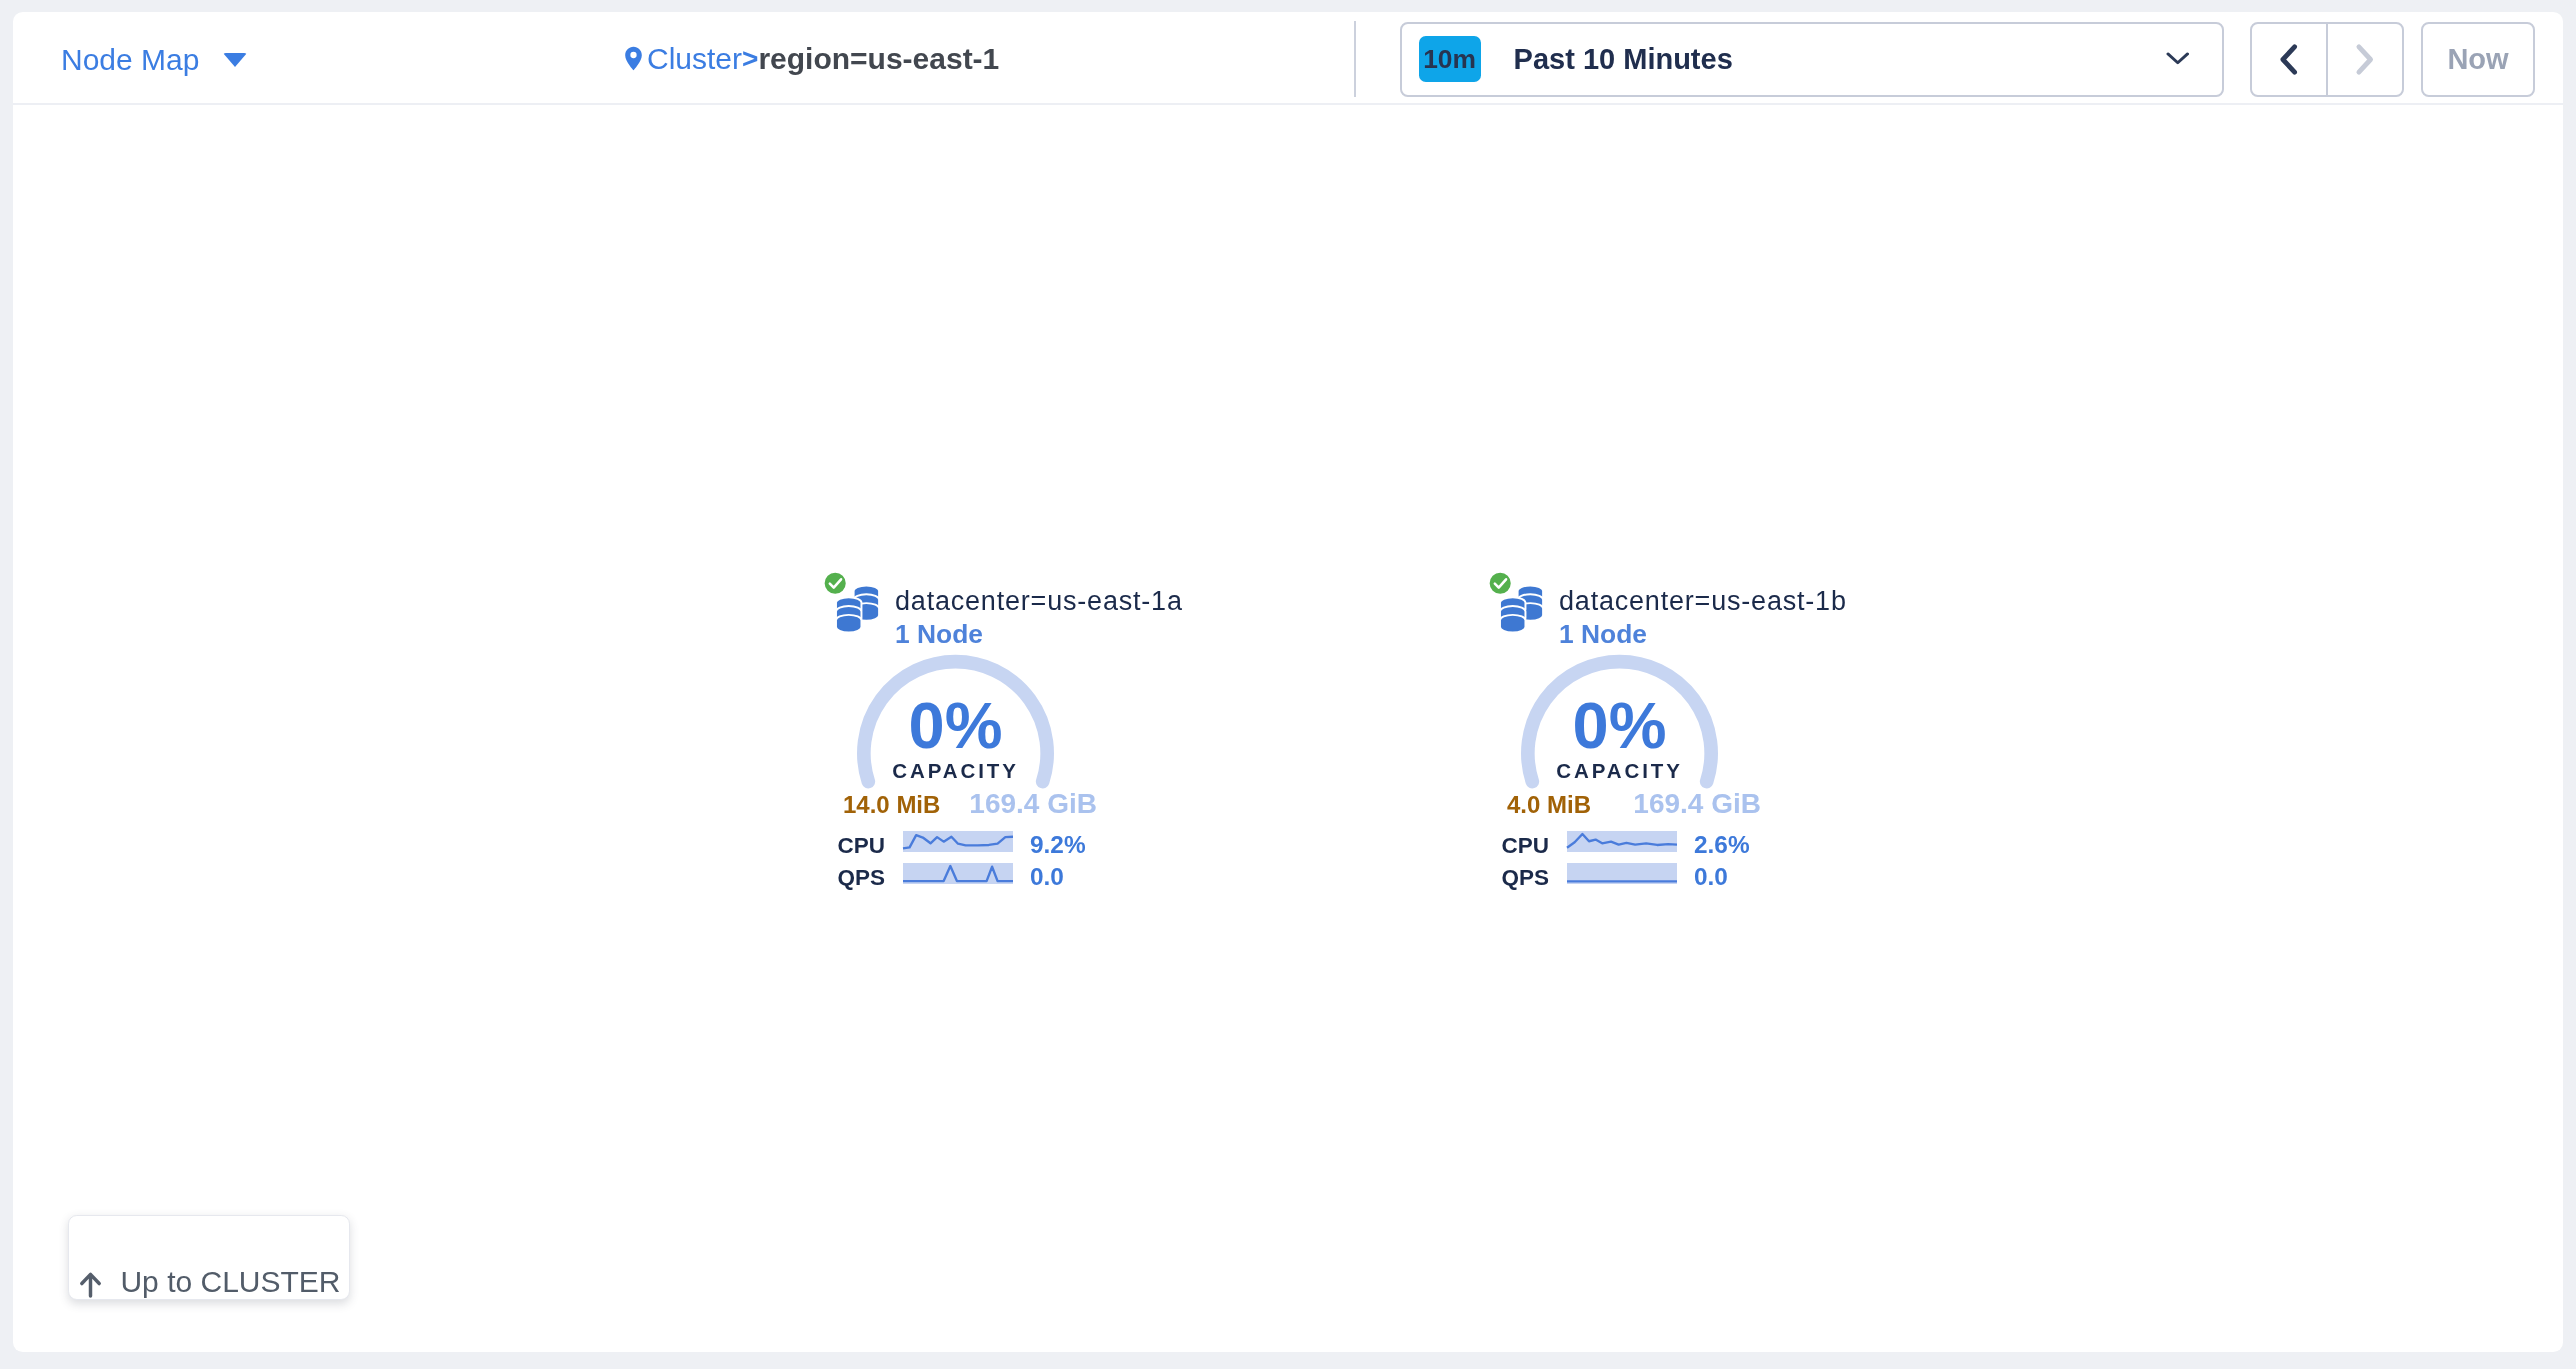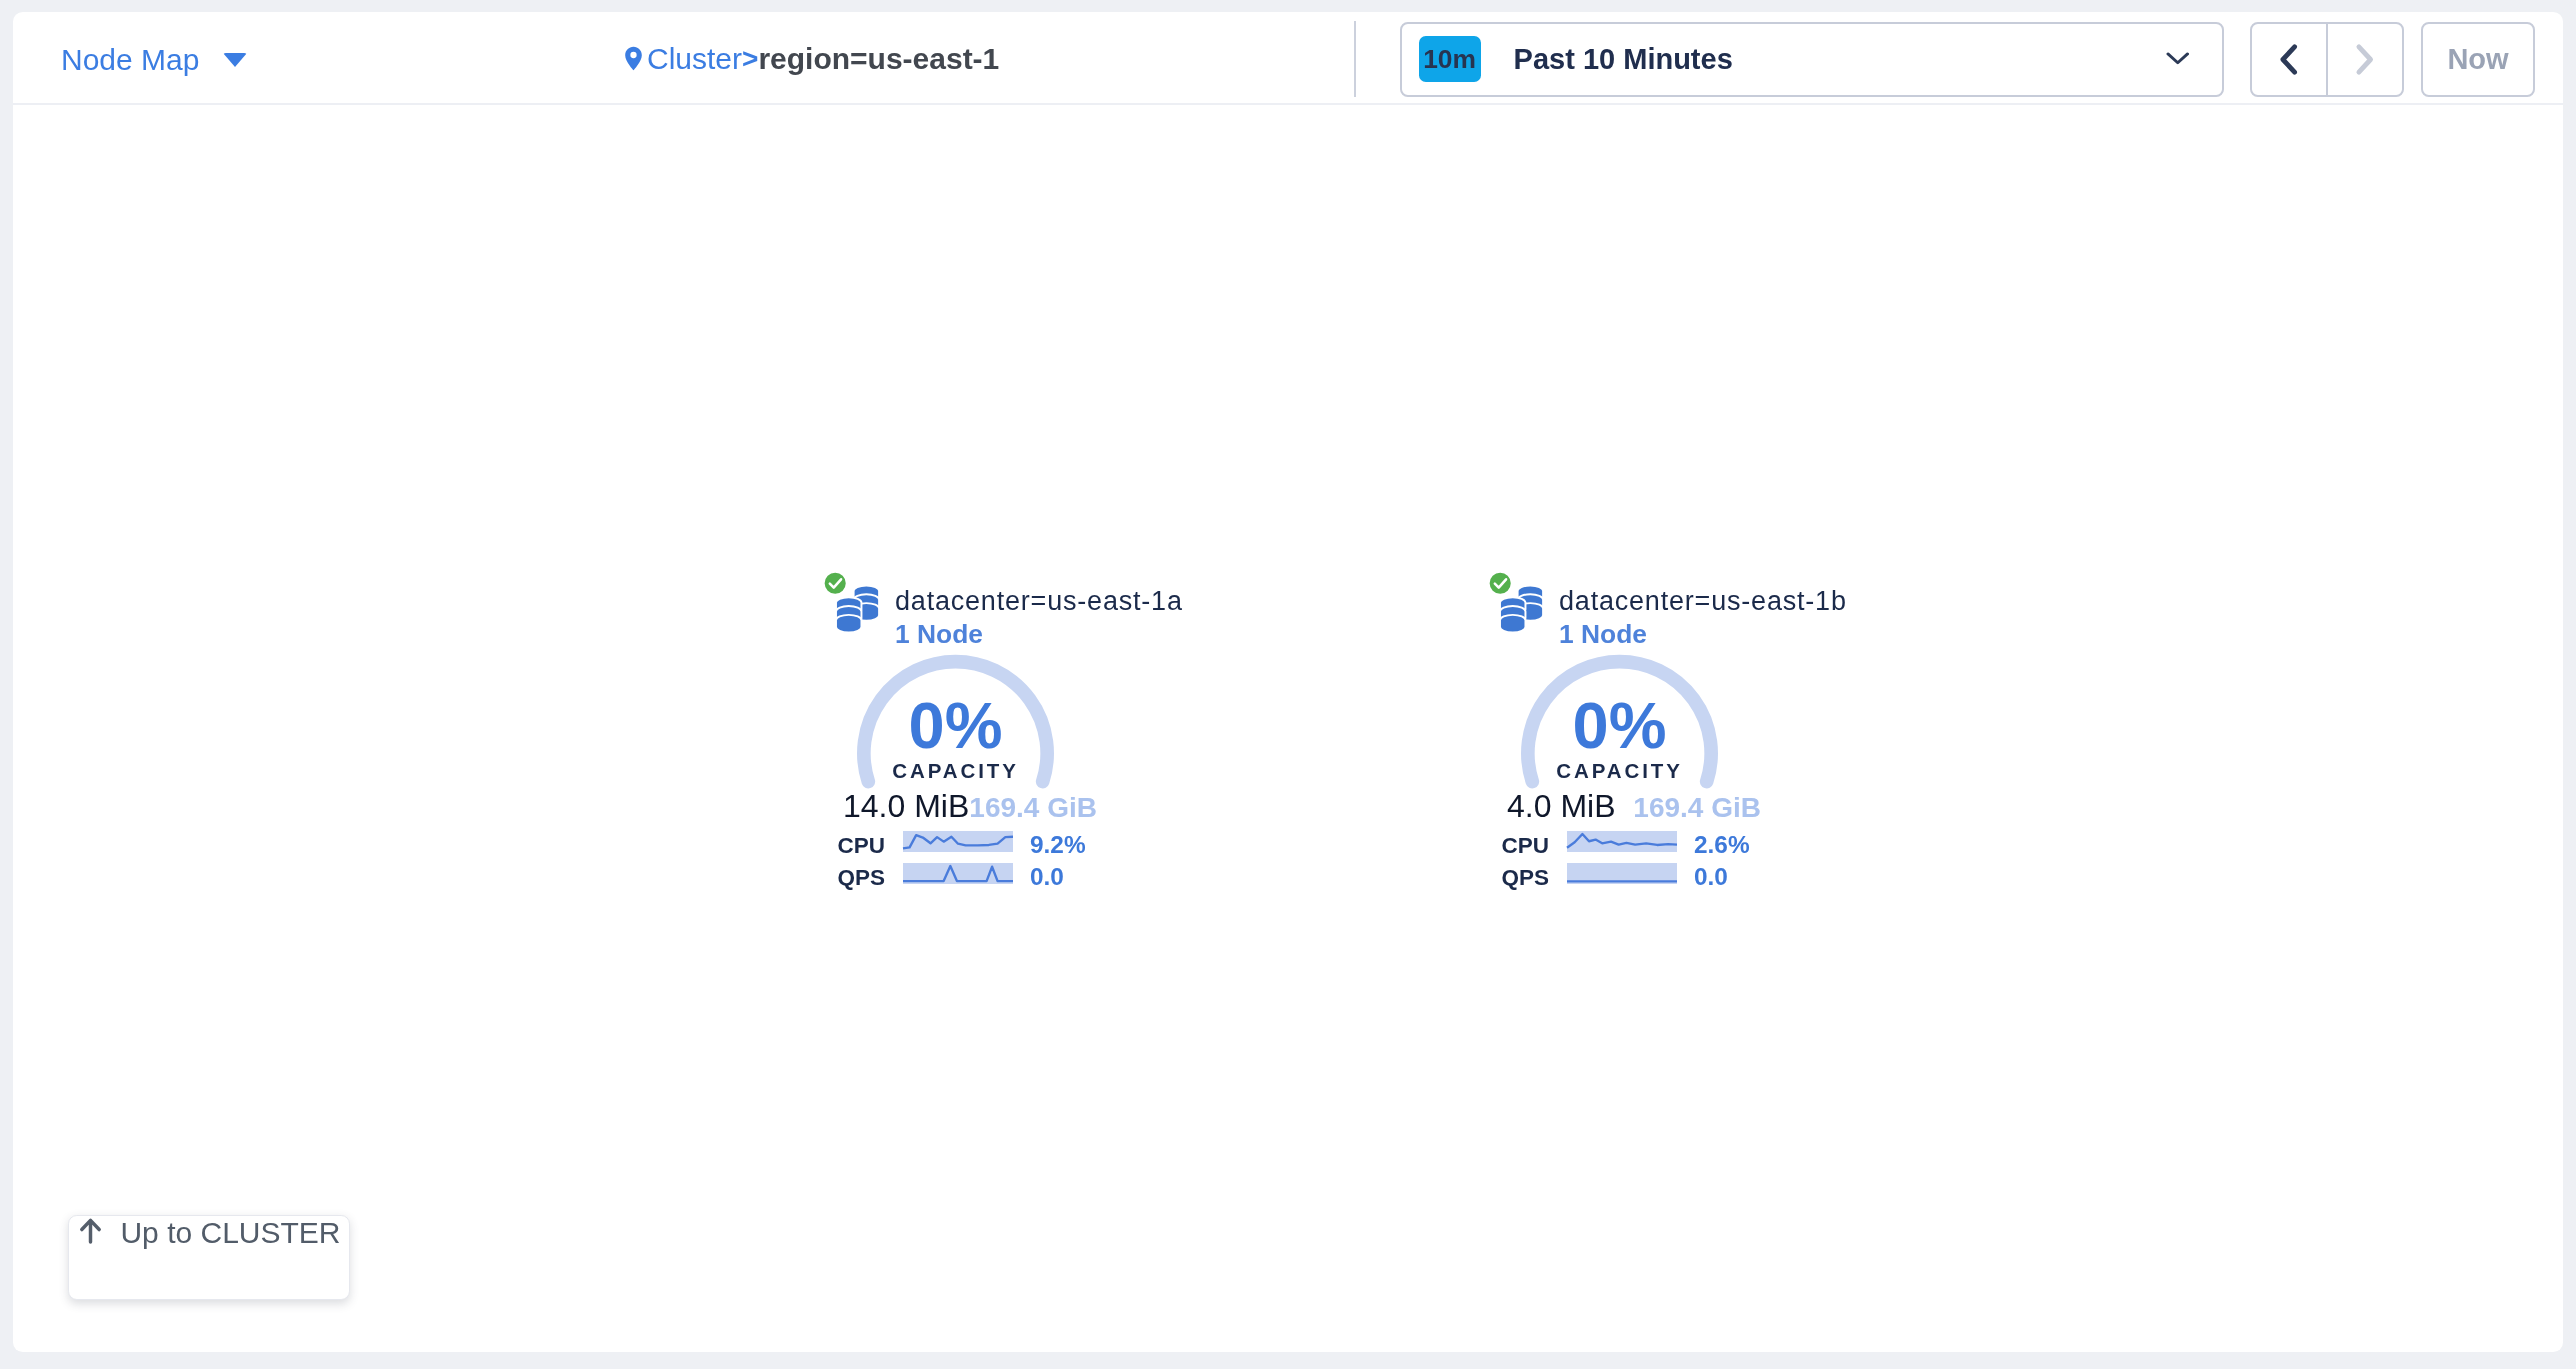--- a/index.html
+++ b/index.html
@@ -89,33 +89,33 @@
 
   
   .status-badge{position:absolute;width:26.4px;height:26.4px;z-index:3;}
   .db-icon{position:absolute;width:49px;height:51px;z-index:2;}
   .loc-title{position:absolute;font-size:27px;font-weight:400;color:var(--navy);letter-spacing:0.8px;white-space:nowrap;}
   .loc-nodes{position:absolute;font-size:26.4px;font-weight:700;color:var(--node-link);cursor:pointer;}
   .gauge{position:absolute;width:215px;height:156px;}
   .gauge-pct{position:absolute;width:215px;text-align:center;font-size:65px;font-weight:700;color:var(--accent-blue);line-height:1;}
   .gauge-cap{position:absolute;width:215px;text-align:center;font-size:20.5px;font-weight:700;color:var(--navy);letter-spacing:2.9px;}
   .usage-row{position:absolute;width:254px;display:flex;justify-content:space-between;align-items:baseline;}
-  .usage-used{font-size:32px;font-weight:400;color:#0f172a;}
+  .usage-used{font-size:24px;font-weight:700;color:#a16207;}
   .usage-total{font-size:28px;font-weight:600;color:var(--light-blue-text);}
   .stat-label{position:absolute;width:61px;text-align:right;font-size:22.5px;font-weight:800;color:var(--navy);}
   .sparkline{position:absolute;width:110px;height:20.5px;background:var(--spark-bg);}
   .sparkline svg{position:absolute;inset:0;width:100%;height:100%;overflow:visible;}
   .stat-value{position:absolute;font-size:24.4px;font-weight:700;color:var(--accent-blue);white-space:nowrap;}
 
   
   .up-btn{
     position:absolute;left:68px;top:1215px;width:282px;height:85px;
     background:#fff;border:1px solid #e6e8ee;border-radius:8.8px;
     box-shadow:0 3.9px 9.8px rgba(60,64,82,0.18);
-    display:flex;align-items:flex-start;justify-content:center;gap:16px;
+    display:flex;align-items:flex-end;justify-content:center;gap:16px;
     font-size:30px;font-weight:400;color:var(--gray-text);cursor:pointer;
   }
 </style>
 </head>
 <body>
 
 <div id="app">
   <div class="panel"></div>
   <div class="header-divider"></div>
 

